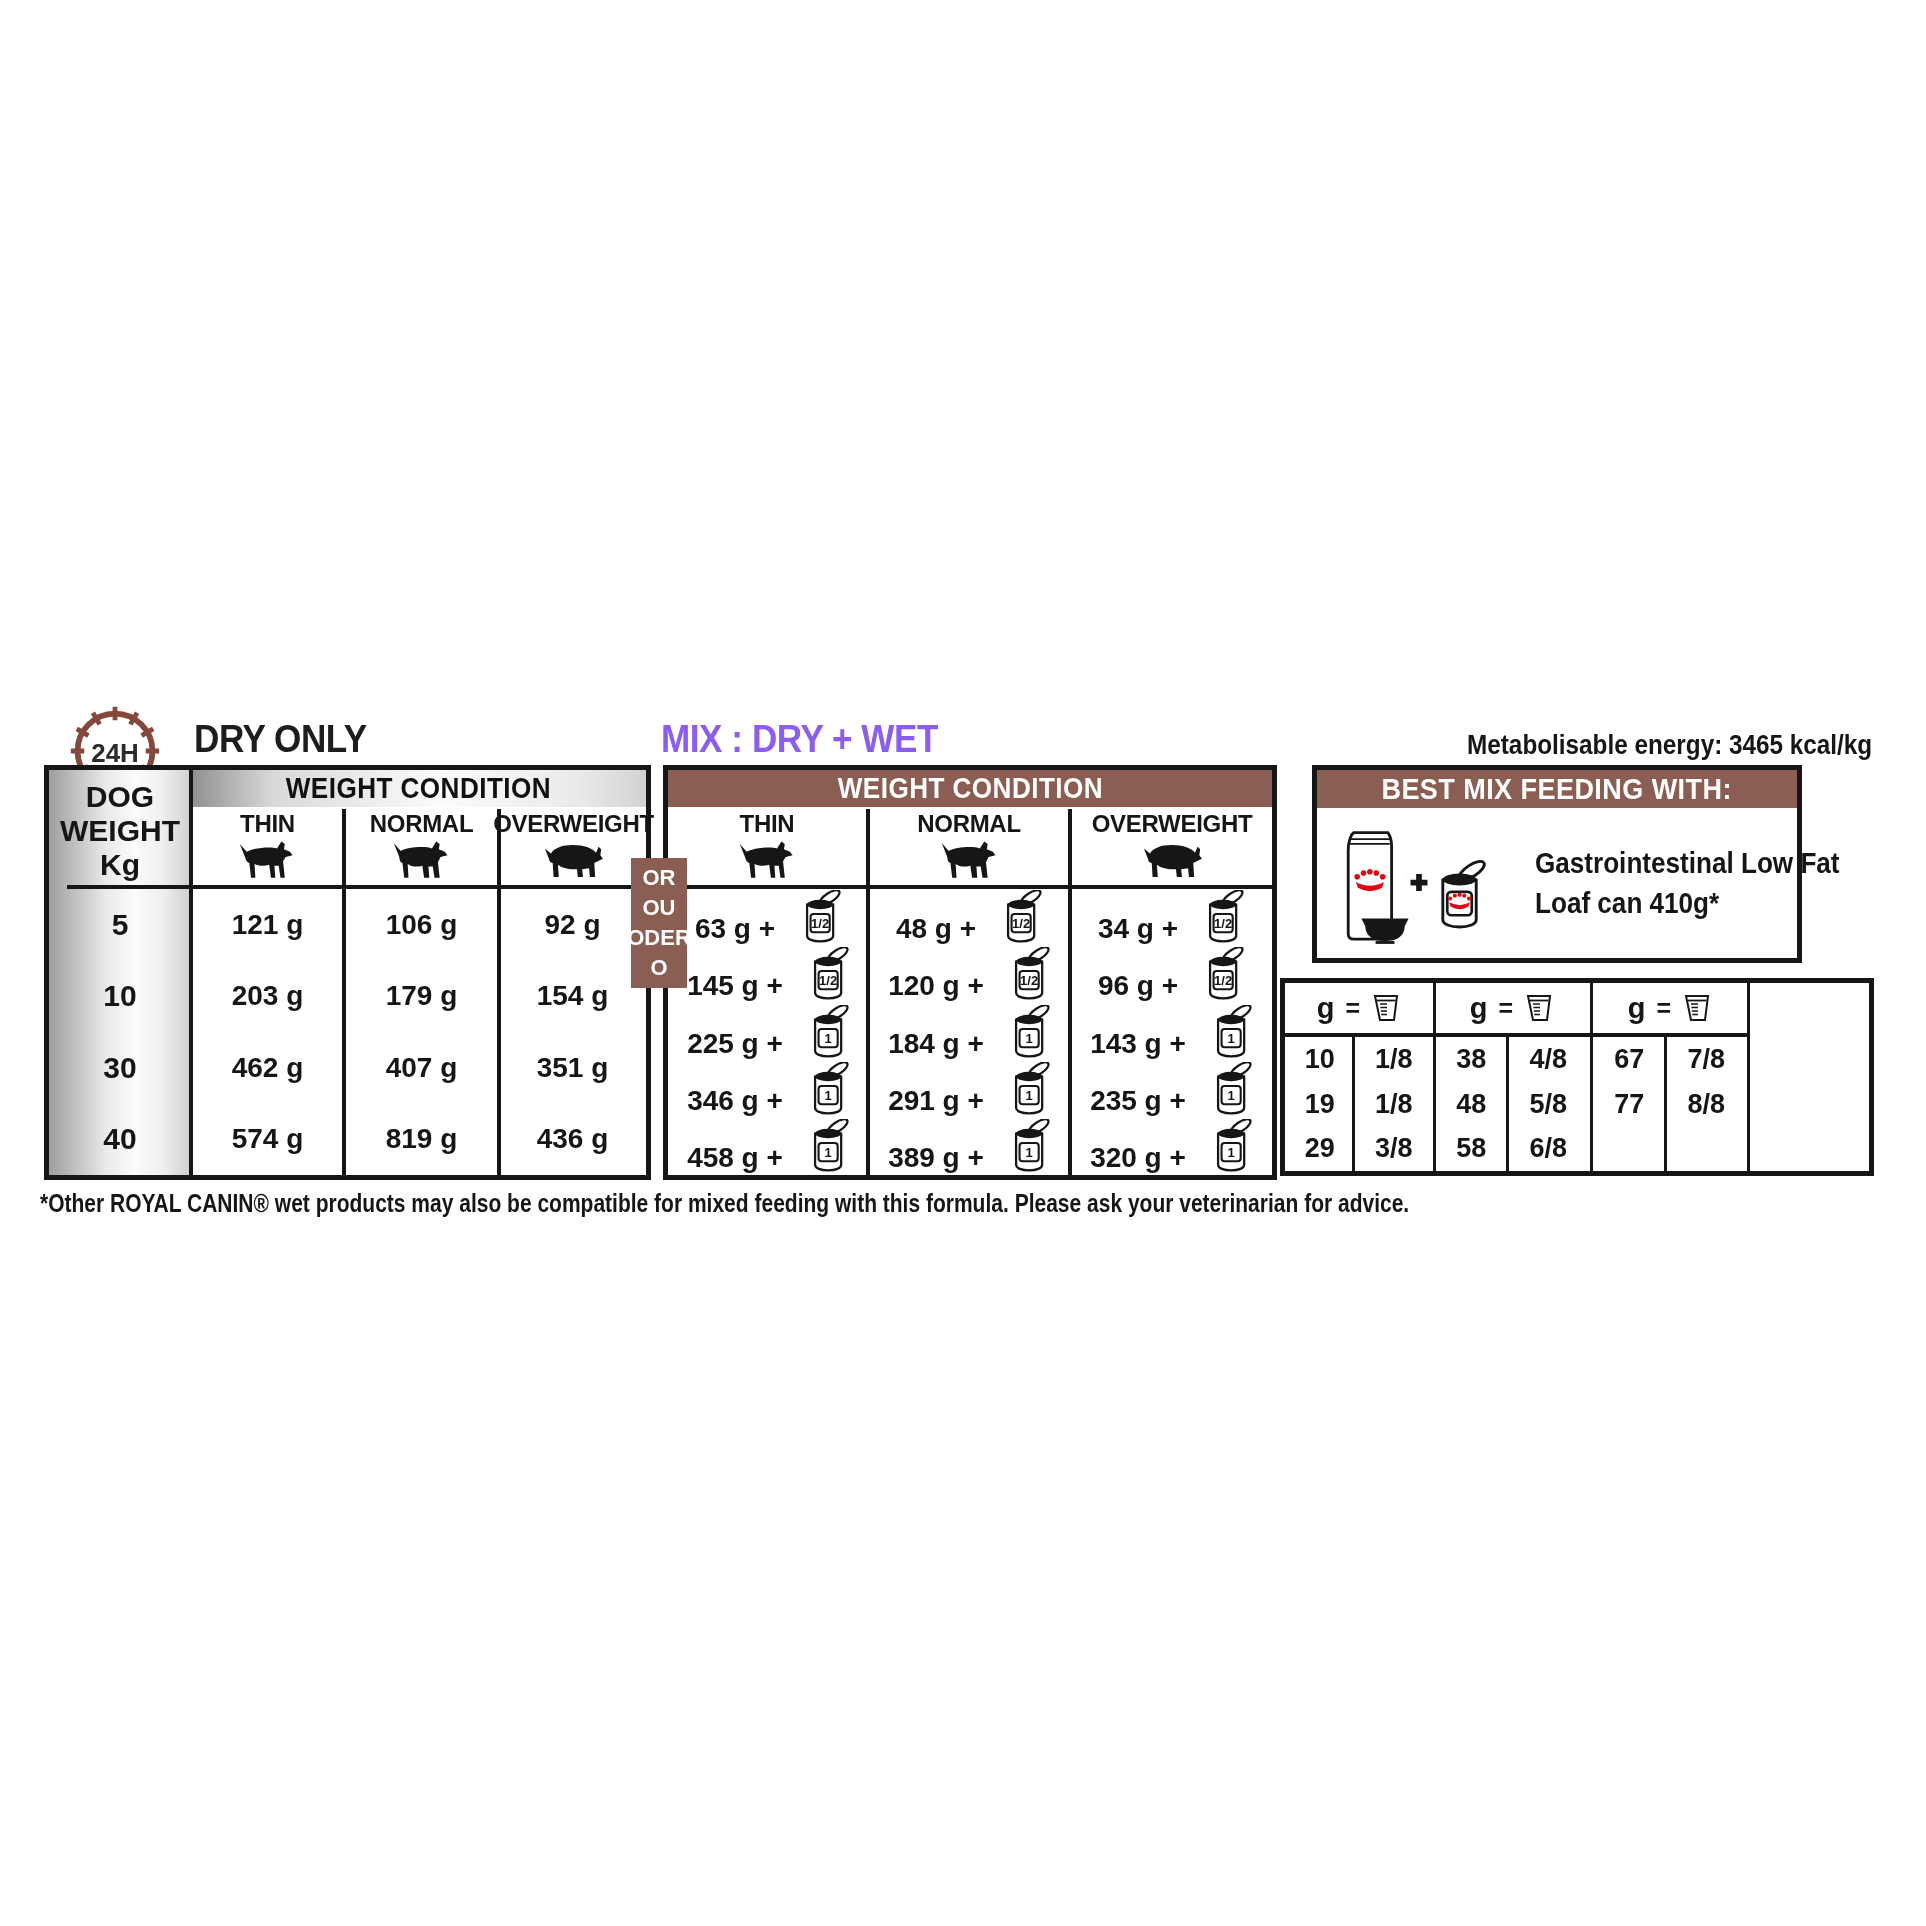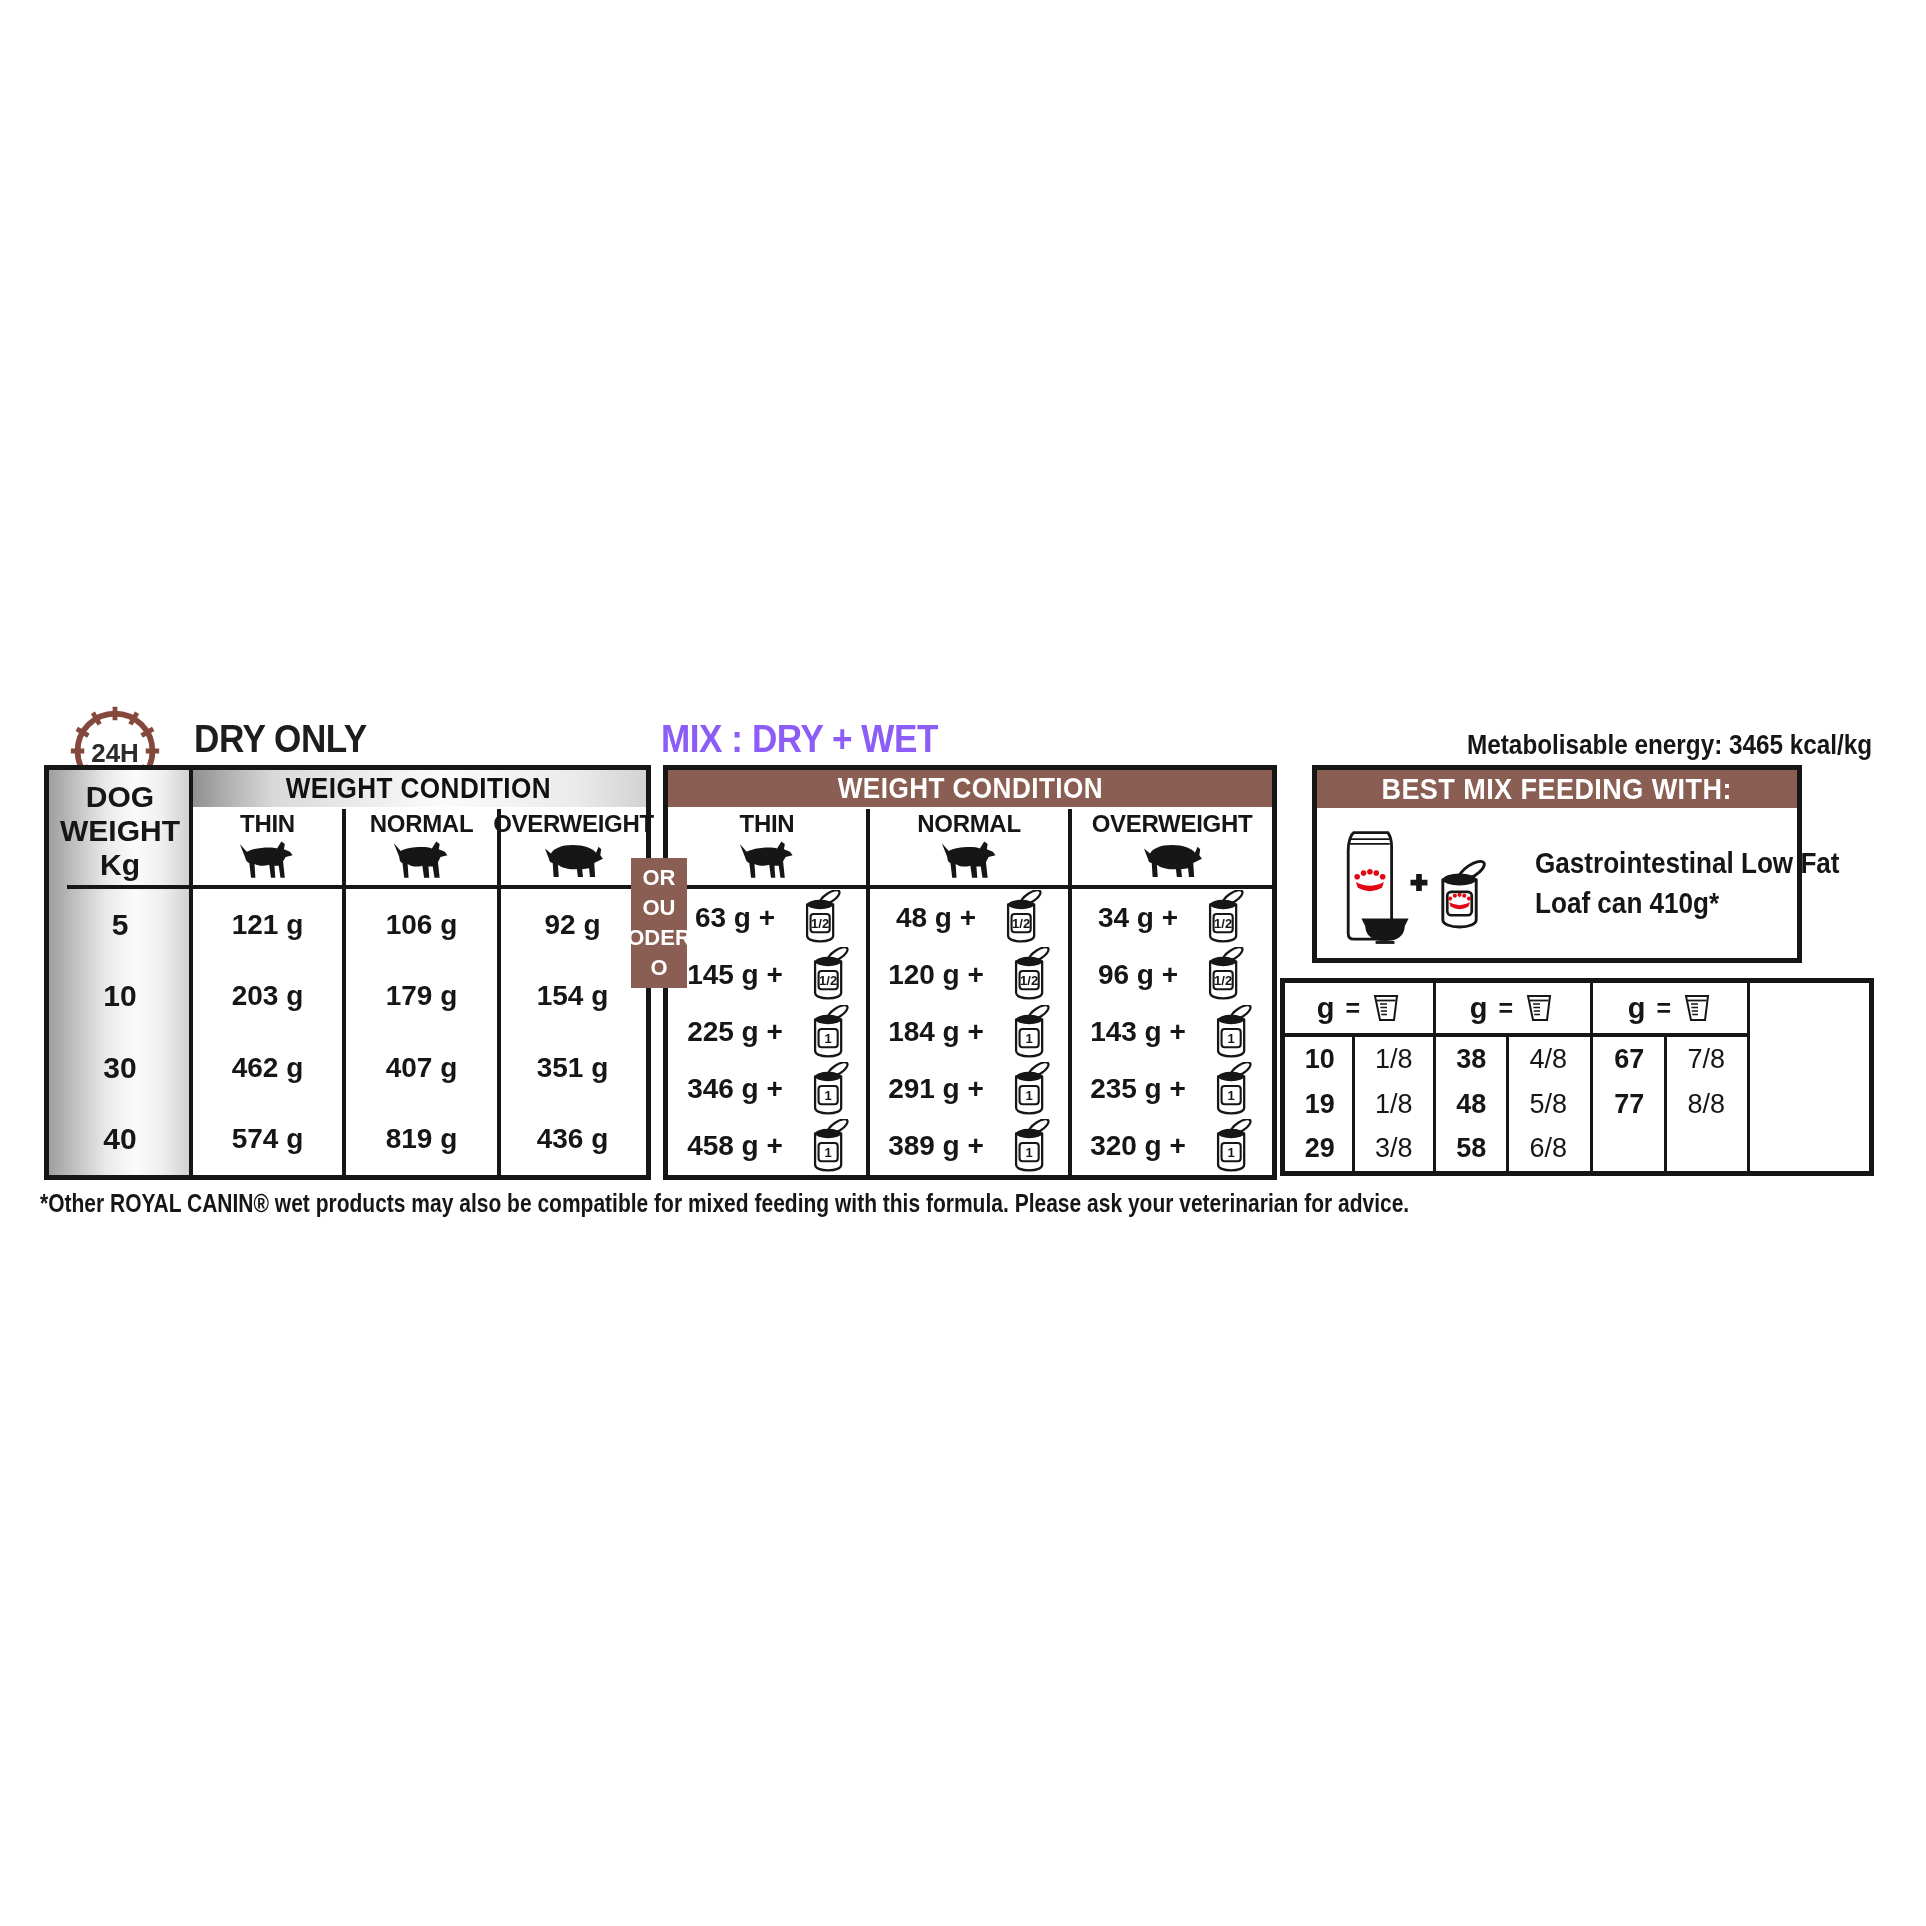--- a/index.html
+++ b/index.html
@@ -39,21 +39,21 @@
   .dog{height:46px;}
 
   .drows{position:absolute;left:0;right:0;top:119px;bottom:0;display:flex;flex-direction:column;}
   .drow{flex:1;display:flex;align-items:center;}
   .wcell{width:142px;text-align:center;font-size:30px;font-weight:bold;}
   .vcell{text-align:center;font-size:28px;font-weight:bold;}
   .dry-tbl .vcell:nth-of-type(2){width:153px;}
   .dry-tbl .vcell:nth-of-type(3){width:155px;}
   .dry-tbl .vcell:nth-of-type(4){width:147px;}
   .mixrow{flex:1;display:flex;align-items:center;}
-  .mcell{display:flex;align-items:center;justify-content:center;gap:26px;
+  .mcell{display:flex;align-items:flex-end;justify-content:center;gap:26px;
          font-size:28px;font-weight:bold;}
   .mcell:nth-child(1){width:200px;}
   .mcell:nth-child(2){width:202px;}
   .mcell:nth-child(3){width:202px;}
   .can-svg{width:40px;height:55px;}
 
   
   .orbox{position:absolute;left:631px;top:858px;width:56px;height:130px;background:#8a5e52;z-index:6;
          display:flex;flex-direction:column;align-items:center;justify-content:center;
          color:#fff;font-size:22px;font-weight:bold;line-height:30px;text-align:center;}
@@ -71,21 +71,21 @@
   .cuph{position:absolute;left:0;width:465px;top:50px;height:4px;background:#161616;}
   .pair{position:absolute;top:0;bottom:0;}
   .p0{left:0;width:148px;}.p1{left:150px;width:154px;}.p2{left:308px;width:154px;}
   .phead{height:50px;display:flex;align-items:center;justify-content:center;gap:11px;}
   .gsym{font-size:29px;font-weight:bold;}
   .eqsym{font-size:25px;font-weight:bold;}
   .cupicon{width:30px;height:30px;}
   .prows{position:absolute;left:0;right:0;top:54px;bottom:0;display:flex;flex-direction:column;}
   .prow{flex:1;display:flex;align-items:center;}
   .ncell{width:47%;text-align:center;font-size:27px;font-weight:bold;}
-  .fcell{flex:1;text-align:center;font-size:27px;font-weight:normal;}
+  .fcell{flex:1;text-align:center;font-size:27px;font-weight:bold;}
   .psub{position:absolute;top:50px;bottom:0;width:3px;background:#161616;}
   .p0 .psub{left:67px;}.p1 .psub{left:71px;}.p2 .psub{left:71px;}
   .water{position:absolute;left:465px;right:0;top:0;bottom:0;display:flex;flex-direction:column;align-items:center;}
   .waterlabel{margin-top:42px;font-size:26px;font-weight:bold;}
   .tap{width:103px;height:95px;margin-top:0;}
 
   .footnote{position:absolute;left:40px;top:1189px;font-size:25px;font-weight:600;
             transform:scaleX(.84);transform-origin:left center;white-space:nowrap;}
 </style>
 </head>

